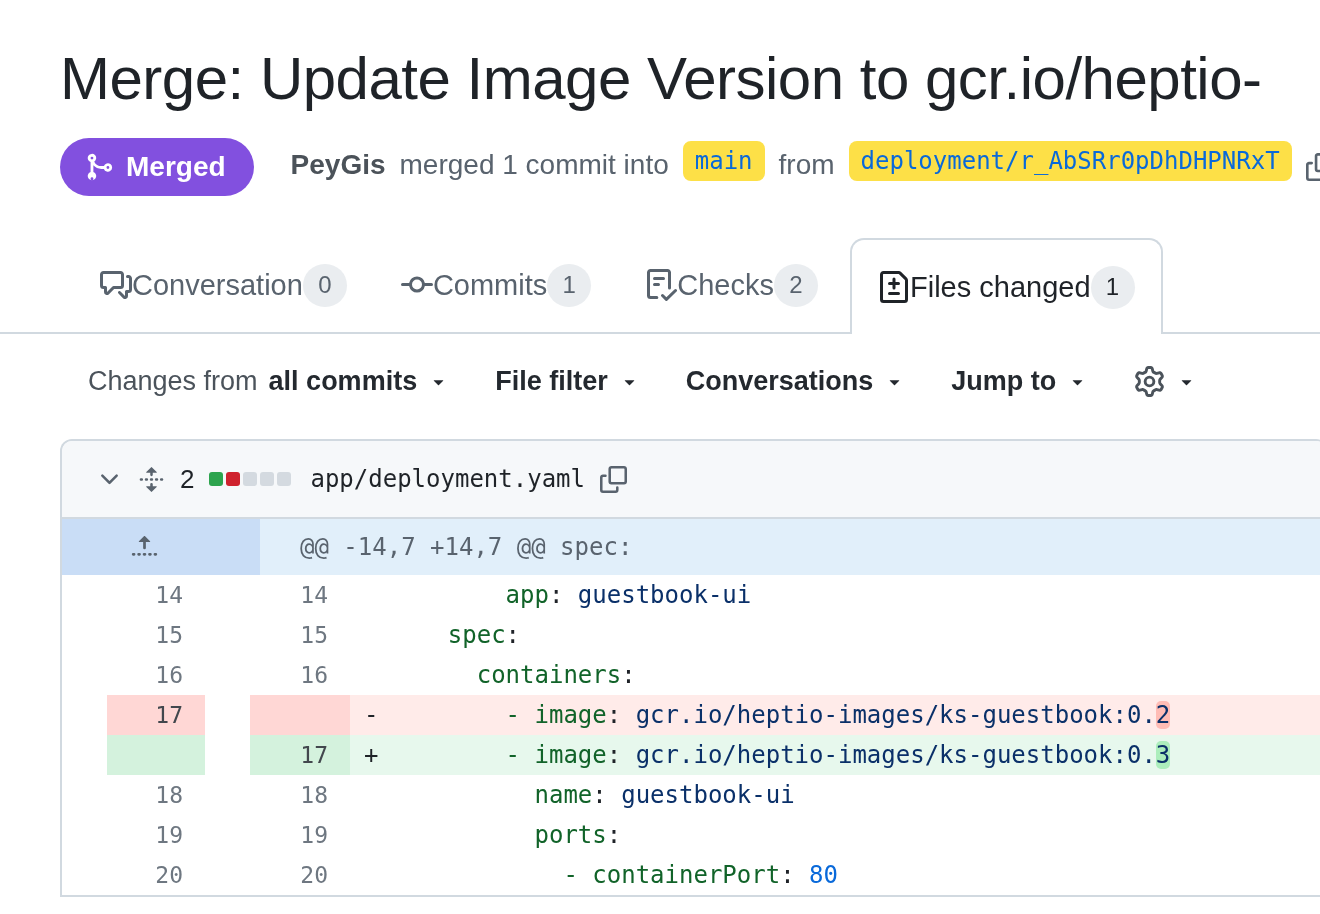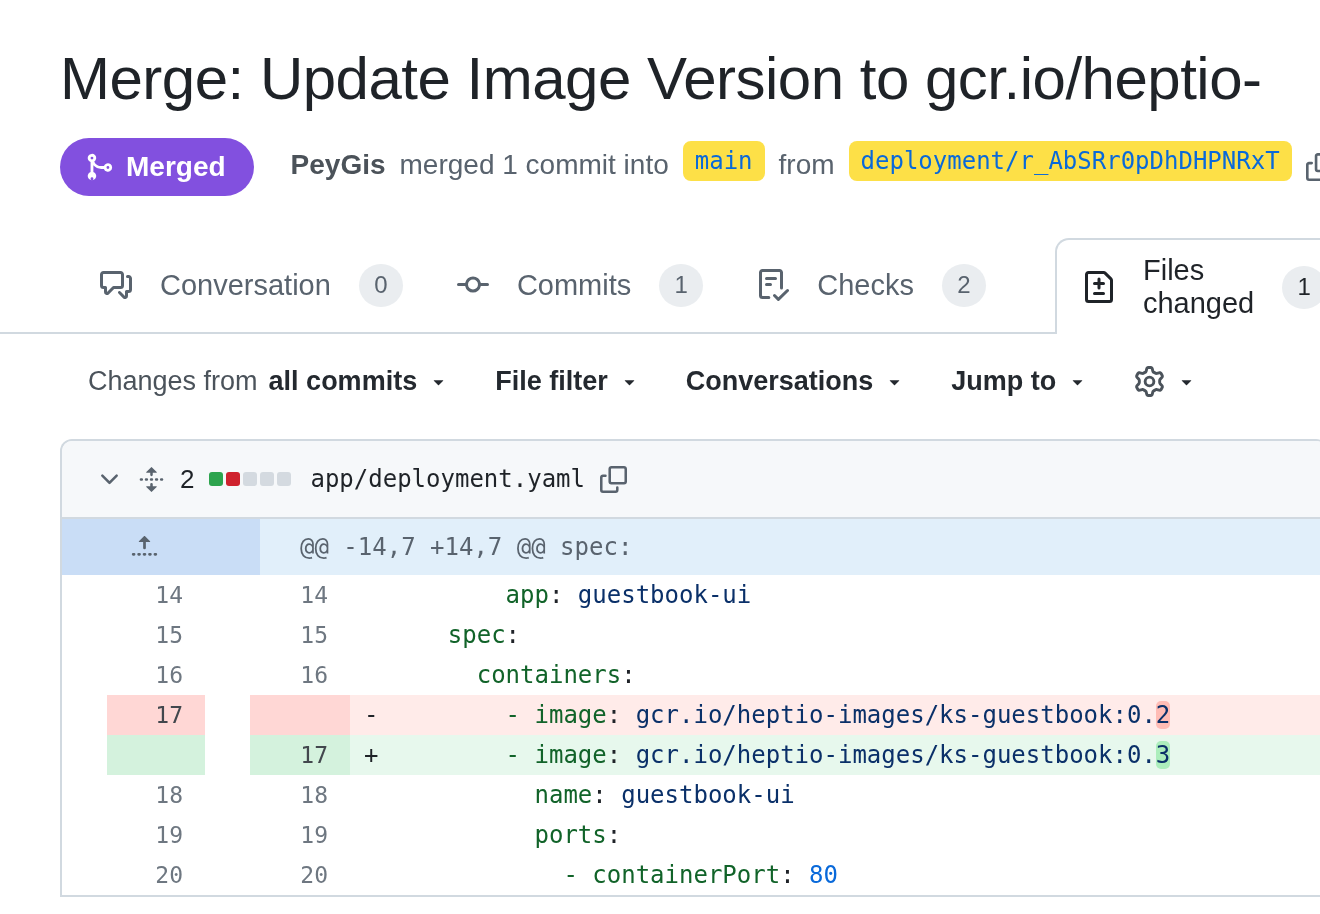--- a/index.html
+++ b/index.html
@@ -33,34 +33,33 @@
     color: #0969da; background: #fde047; border-radius: 8px; padding: 6px 12px;
   }
   .copy-icon { width: 28px; height: 28px; color: #59636e; flex: none; }
 
   
   .tabbar {
     display: flex; align-items: flex-end; column-gap: 10px;
     border-bottom: 2px solid #d1d9e0; margin-top: 48px; padding-left: 78px;
   }
   .tab {
-    height: 94px; display: flex; align-items: center; gap: 28px;
+    height: 94px; display: flex; align-items: center; gap: 0;
     padding: 0 22px; font-size: 29px; color: #59636e; cursor: pointer;
   }
   .tab svg { width: 32px; height: 32px; flex: none; }
   .tab .counter {
     background: #eaedf0; color: #59636e; font-size: 24px;
     border-radius: 22px; min-width: 44px; height: 43px; padding: 0 13px;
     display: inline-flex; align-items: center; justify-content: center;
   }
   .tab.active {
     background: #fff; border: 2px solid #d1d9e0; border-bottom: none;
     border-radius: 14px 14px 0 0; color: #1f2328; margin-bottom: -2px; height: 96px;
     padding: 0 26px;
-    margin-left: 37px;
   }
   .tab.active .counter { color: #1f2328; }
 
   
   .filterbar {
     margin: 32px 0 0 88px; display: flex; align-items: center;
     gap: 46px; font-size: 27px; color: #4b535b;
   }
   .fb-item { display: flex; align-items: center; gap: 11px; cursor: pointer; }
   .fb-item .bold { font-weight: 700; color: #24292f; }

